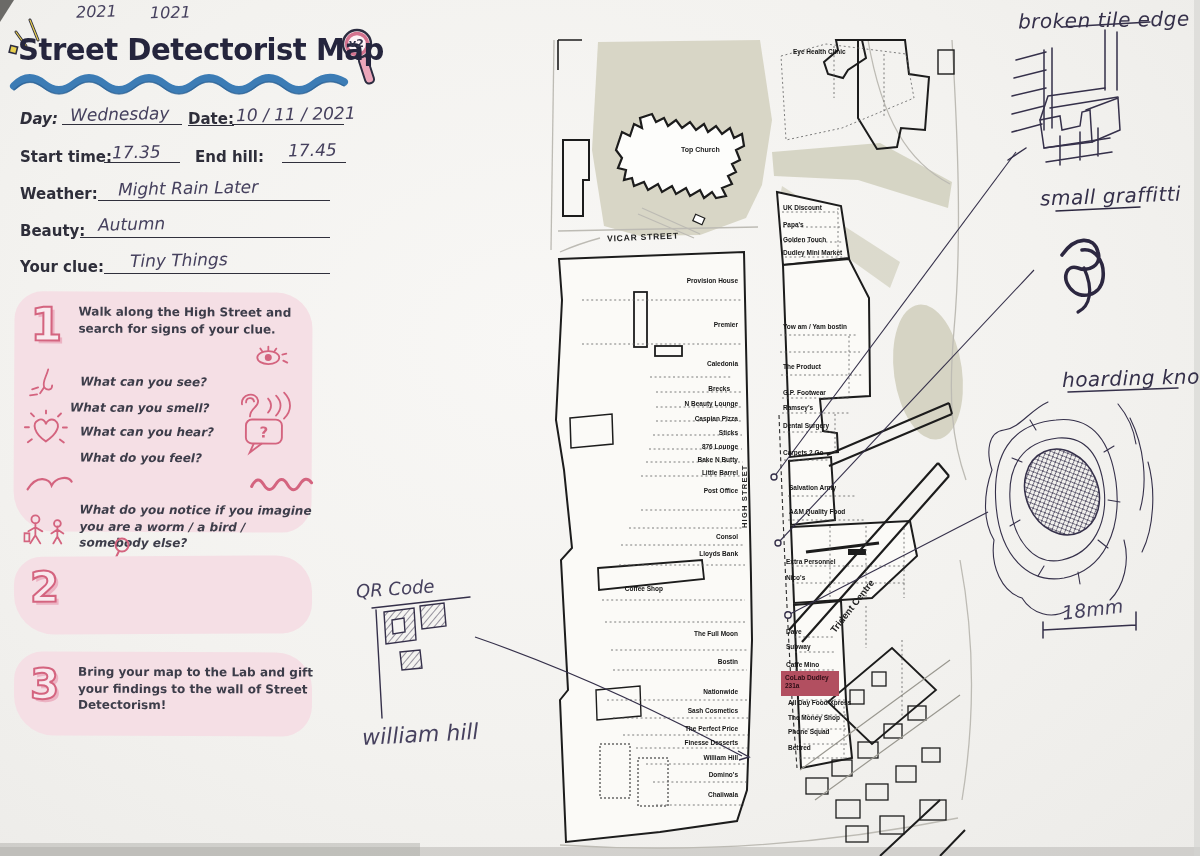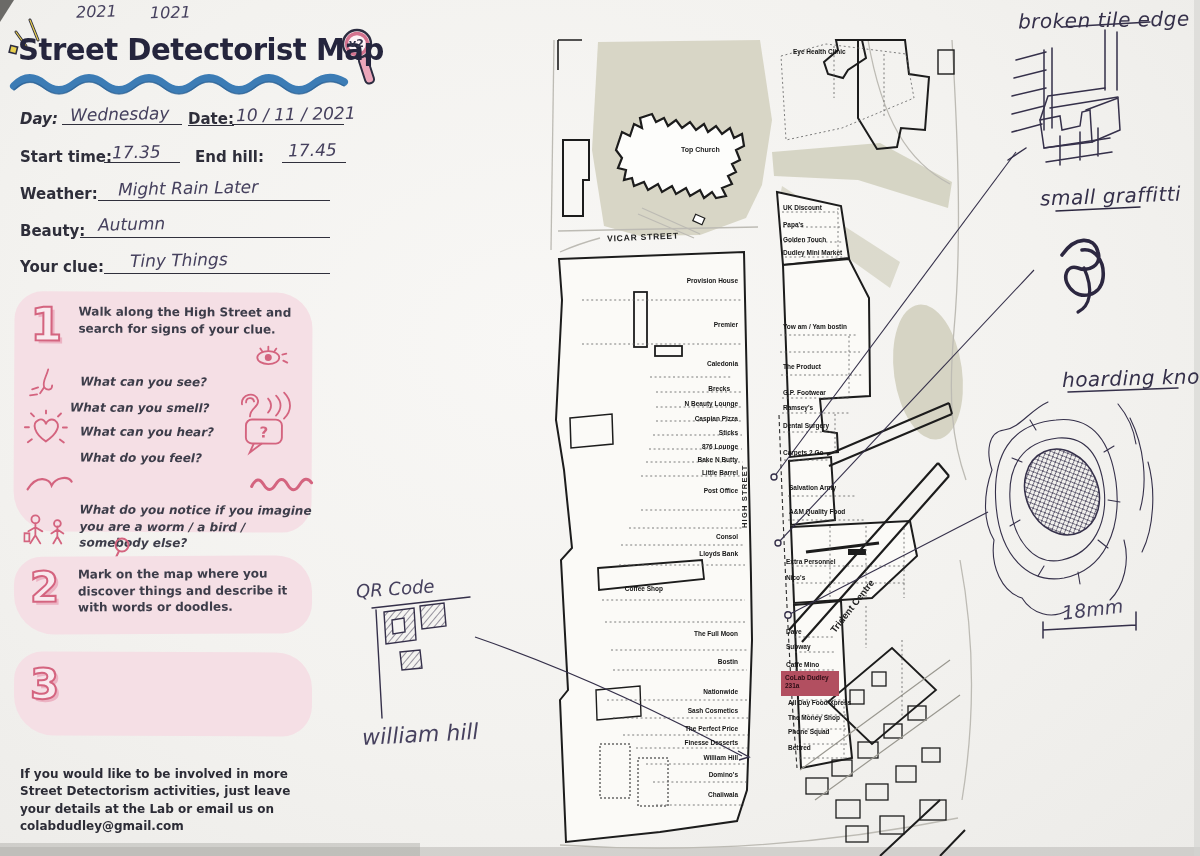--- a/index.html
+++ b/index.html
@@ -297,28 +297,27 @@
   </div>
 
   <svg class="abs" style="left:104px;top:536px" width="30" height="36" viewBox="0 0 30 36">
     <g stroke="#d4647f" fill="none" stroke-width="2" stroke-linecap="round">
       <circle cx="18" cy="9" r="6.5"></circle>
         <path d="M15,15 L6,34"></path>
     </g>
   </svg>
   <div class="abs panel" style="left:14px;top:556px;width:298px;height:78px;transform:rotate(-.3deg)">
     <div class="abs num" style="left:16px;top:10px;font-size:42px;">2</div>
-    <div class="abs print steptext" style="left:64px;top:10px;width:236px;">Mark on the map where you discover things and describe it with words or doodles.</div>
   </div>
 
   <div class="abs panel" style="left:14px;top:652px;width:298px;height:84px;transform:rotate(.2deg)">
     <div class="abs num" style="left:16px;top:12px;font-size:42px;">3</div>
+    <div class="abs print steptext" style="left:64px;top:12px;width:240px;">Bring your map to the Lab and gift your findings to the wall of Street Detectorism!</div>
   </div>
 
-  <div class="abs print" style="left:20px;top:766px;width:300px;font-size:12px;line-height:1.45;color:#2c2c36;">If you would like to be involved in more Street Detectorism activities, just leave your details at the Lab or email us on colabdudley@gmail.com</div>
 
   <div class="street" style="left:607px;top:232px;font-size:8.5px;letter-spacing:.8px;transform:rotate(-2.5deg)">VICAR STREET</div>
   <div class="street" style="left:740px;top:528px;font-size:7.5px;letter-spacing:1.2px;transform:rotate(-90deg);transform-origin:0 0;">HIGH STREET</div>
   <div class="street" style="left:828px;top:628px;font-size:9.5px;transform:rotate(-52deg);transform-origin:0 0;">Trident Centre</div>
   <div class="street" style="left:681px;top:146px;font-size:7px;">Top Church</div>
 
   <div class="shop w" style="top:277px">Provision House</div>
   <div class="shop w" style="top:321px">Premier</div>
   <div class="shop w" style="top:360px">Caledonia</div>
   <div class="shop w" style="top:385px;right:470px">Brecks</div>

